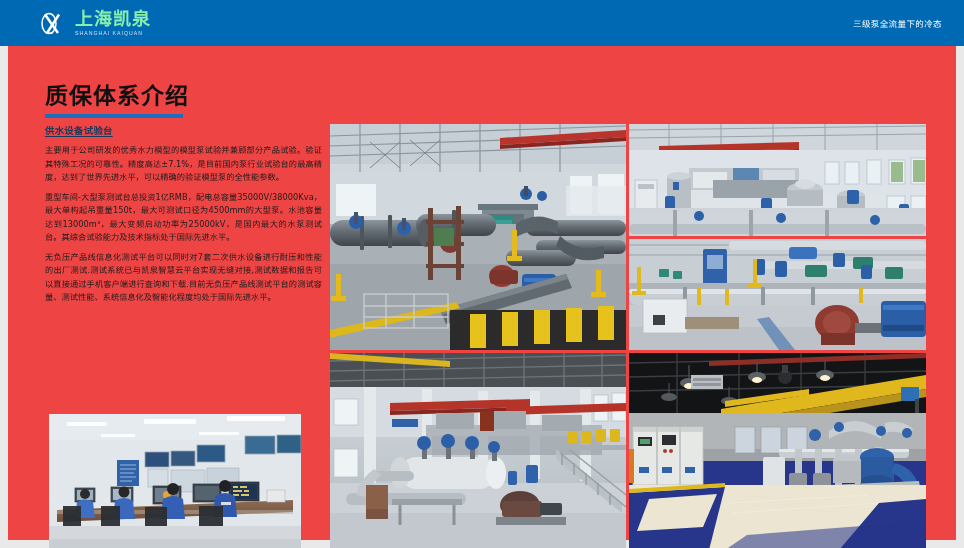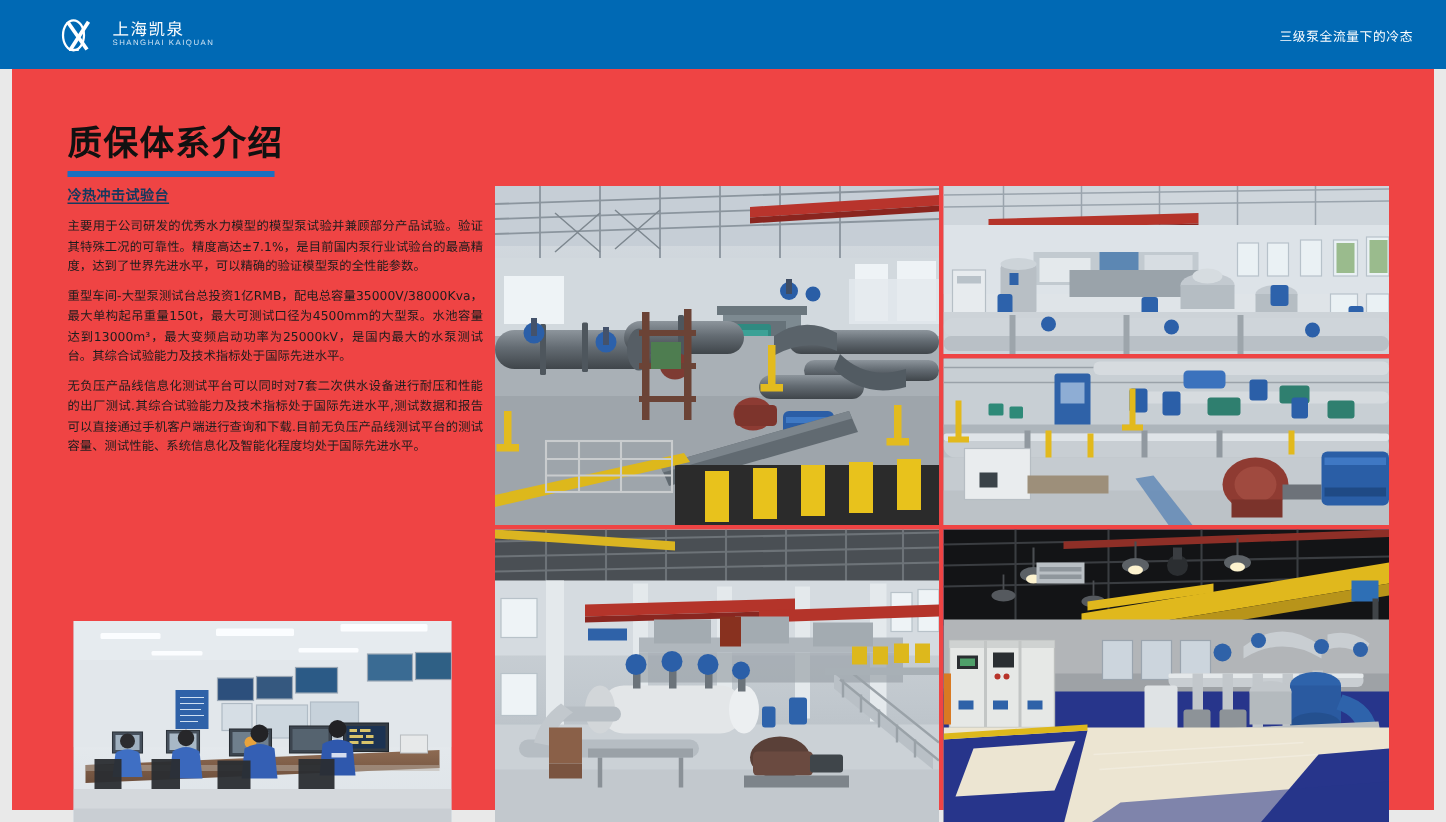--- a/index.html
+++ b/index.html
@@ -41,23 +41,23 @@
     margin-right: 7px;
     display: block;
   }
   .logo-text-wrap {
     display: flex;
     flex-direction: column;
     justify-content: center;
     line-height: 1;
   }
   .logo-cn {
-    font-size: 11px;
-    font-weight: normal;
-    color: #ffffff;
+    font-size: 18px;
+    font-weight: bold;
+    color: #86efac;
     letter-spacing: 1px;
     font-family: "DejaVu Sans", "Liberation Sans", sans-serif;
   }
   .logo-en {
     font-size: 5.2px;
     color: #cfe4f4;
     letter-spacing: 1.0px;
     margin-top: 2.5px;
     font-family: "Liberation Sans", sans-serif;
   }
@@ -203,33 +203,33 @@
     <div class="sheet">
 
       <div class="title-area">
         <div class="title-text">质保体系介绍</div>
         <div class="title-rule"></div>
       </div>
 
       <div class="text-col">
 
         <div class="sec">
-          <div class="sec-head">冷热冲击试验台</div>
+          <div class="sec-head">供水设备试验台</div>
         </div>
 
         <div class="sec">
           <div class="sec-body">主要用于公司研发的优秀水力模型的模型泵试验并兼顾部分产品试验。验证其特殊工况的可靠性。精度高达±7.1%，是目前国内泵行业试验台的最高精度，达到了世界先进水平，可以精确的验证模型泵的全性能参数。</div>
         </div>
 
         <div class="sec">
           <div class="sec-body">重型车间-大型泵测试台总投资1亿RMB，配电总容量35000V/38000Kva，最大单构起吊重量150t，最大可测试口径为4500mm的大型泵。水池容量达到13000m³，最大变频启动功率为25000kV，是国内最大的水泵测试台。其综合试验能力及技术指标处于国际先进水平。</div>
         </div>
 
         <div class="sec">
-          <div class="sec-body">无负压产品线信息化测试平台可以同时对7套二次供水设备进行耐压和性能的出厂测试.其综合试验能力及技术指标处于国际先进水平,测试数据和报告可以直接通过手机客户端进行查询和下载.目前无负压产品线测试平台的测试容量、测试性能、系统信息化及智能化程度均处于国际先进水平。</div>
+          <div class="sec-body">无负压产品线信息化测试平台可以同时对7套二次供水设备进行耐压和性能的出厂测试.测试系统已与凯泉智慧云平台实现无缝对接,测试数据和报告可以直接通过手机客户端进行查询和下载.目前无负压产品线测试平台的测试容量、测试性能、系统信息化及智能化程度均处于国际先进水平。</div>
         </div>
 
       </div>
 
       <div class="photo-control">
         <svg class="ph-svg" viewBox="0 0 252 136" preserveAspectRatio="xMidYMid slice">
           <defs>
             <linearGradient id="ceil" x1="0" y1="0" x2="0" y2="1">
               <stop offset="0%" stop-color="#eef1f3"></stop>
                 <stop offset="100%" stop-color="#dde3e8"></stop>

